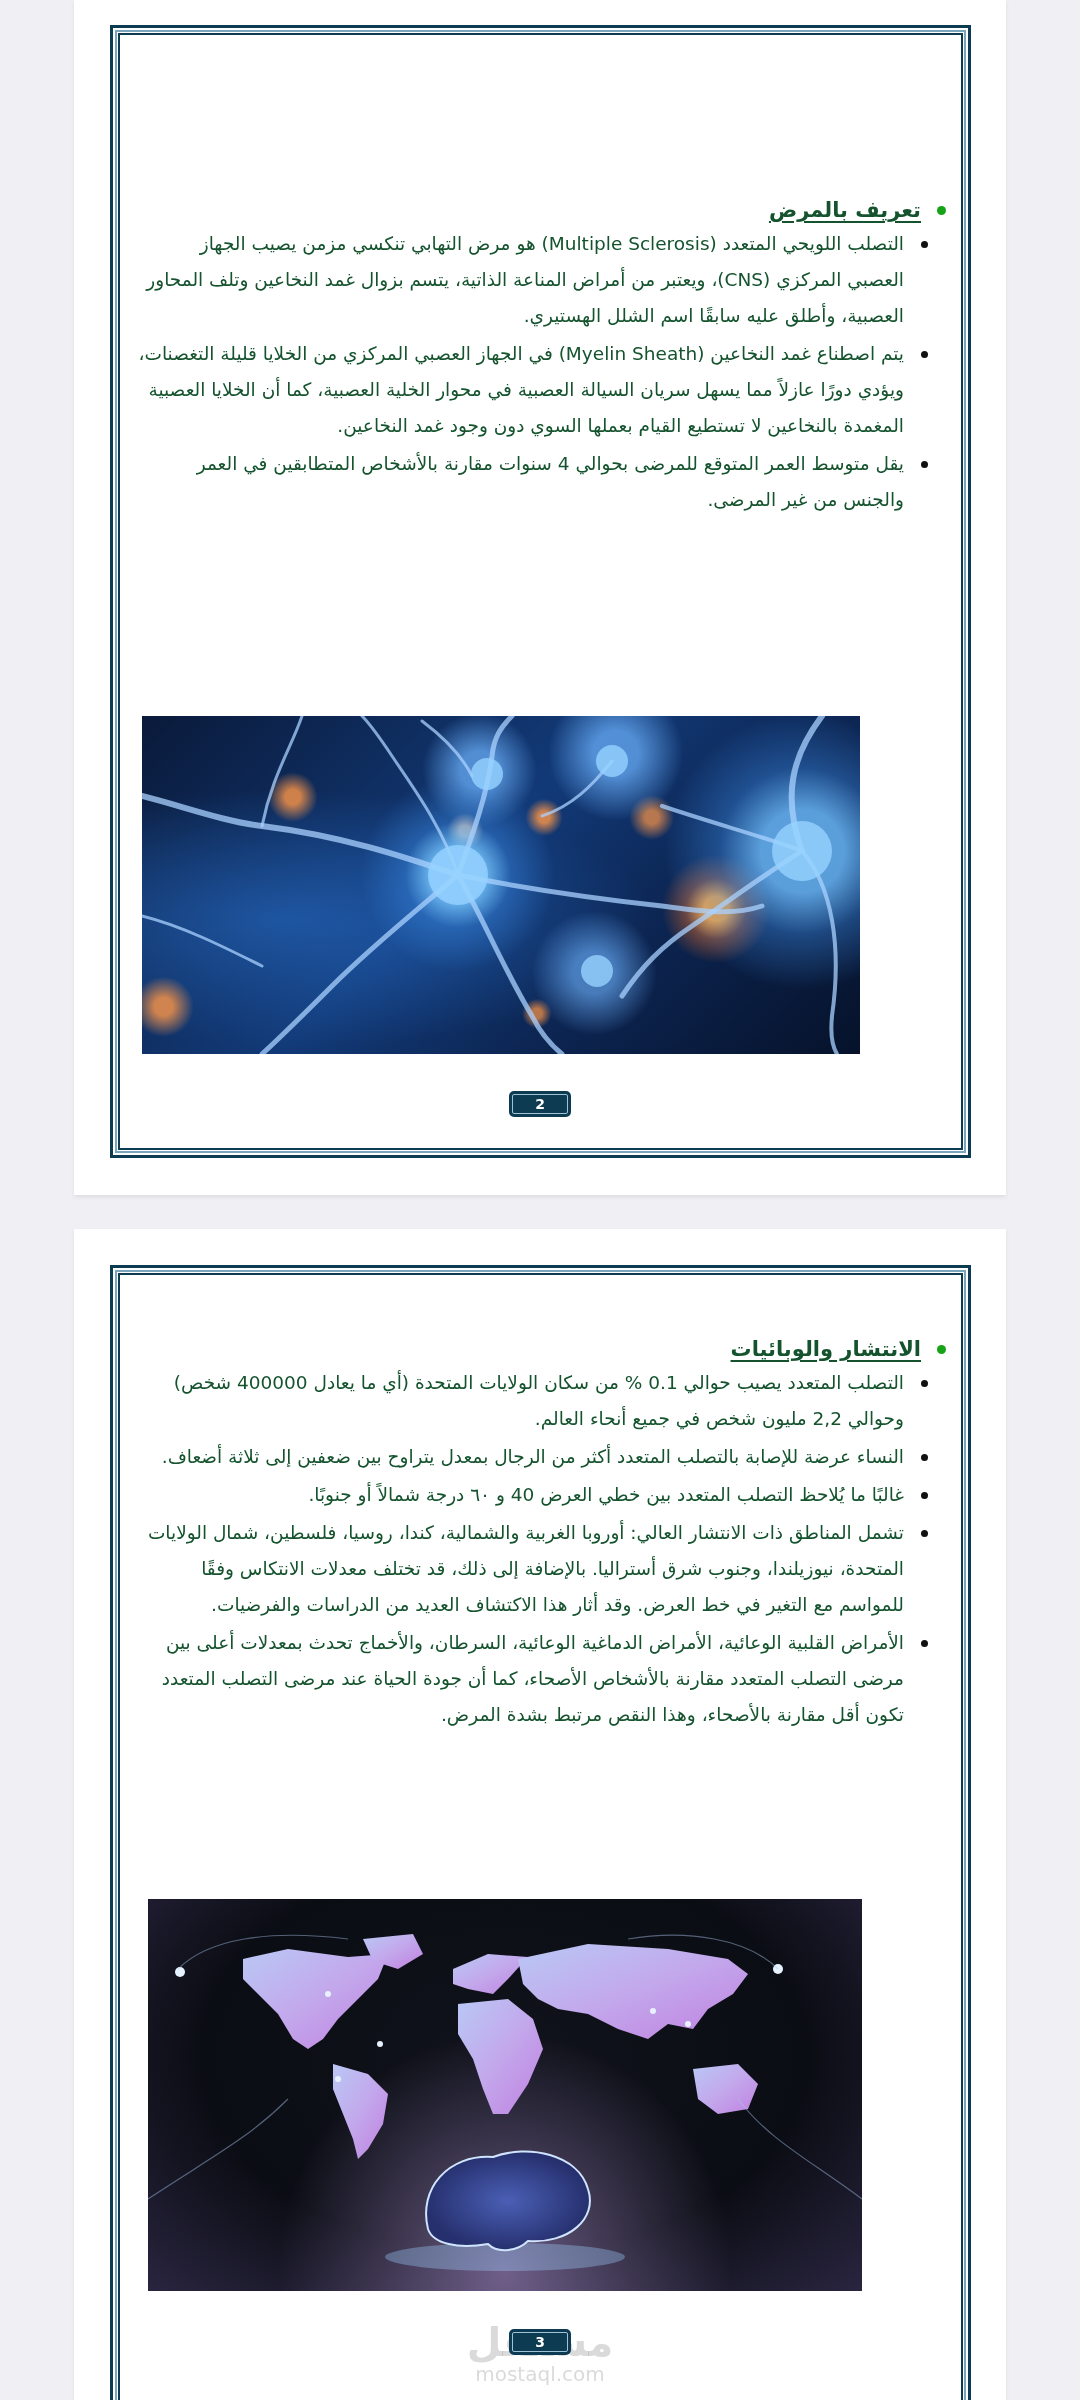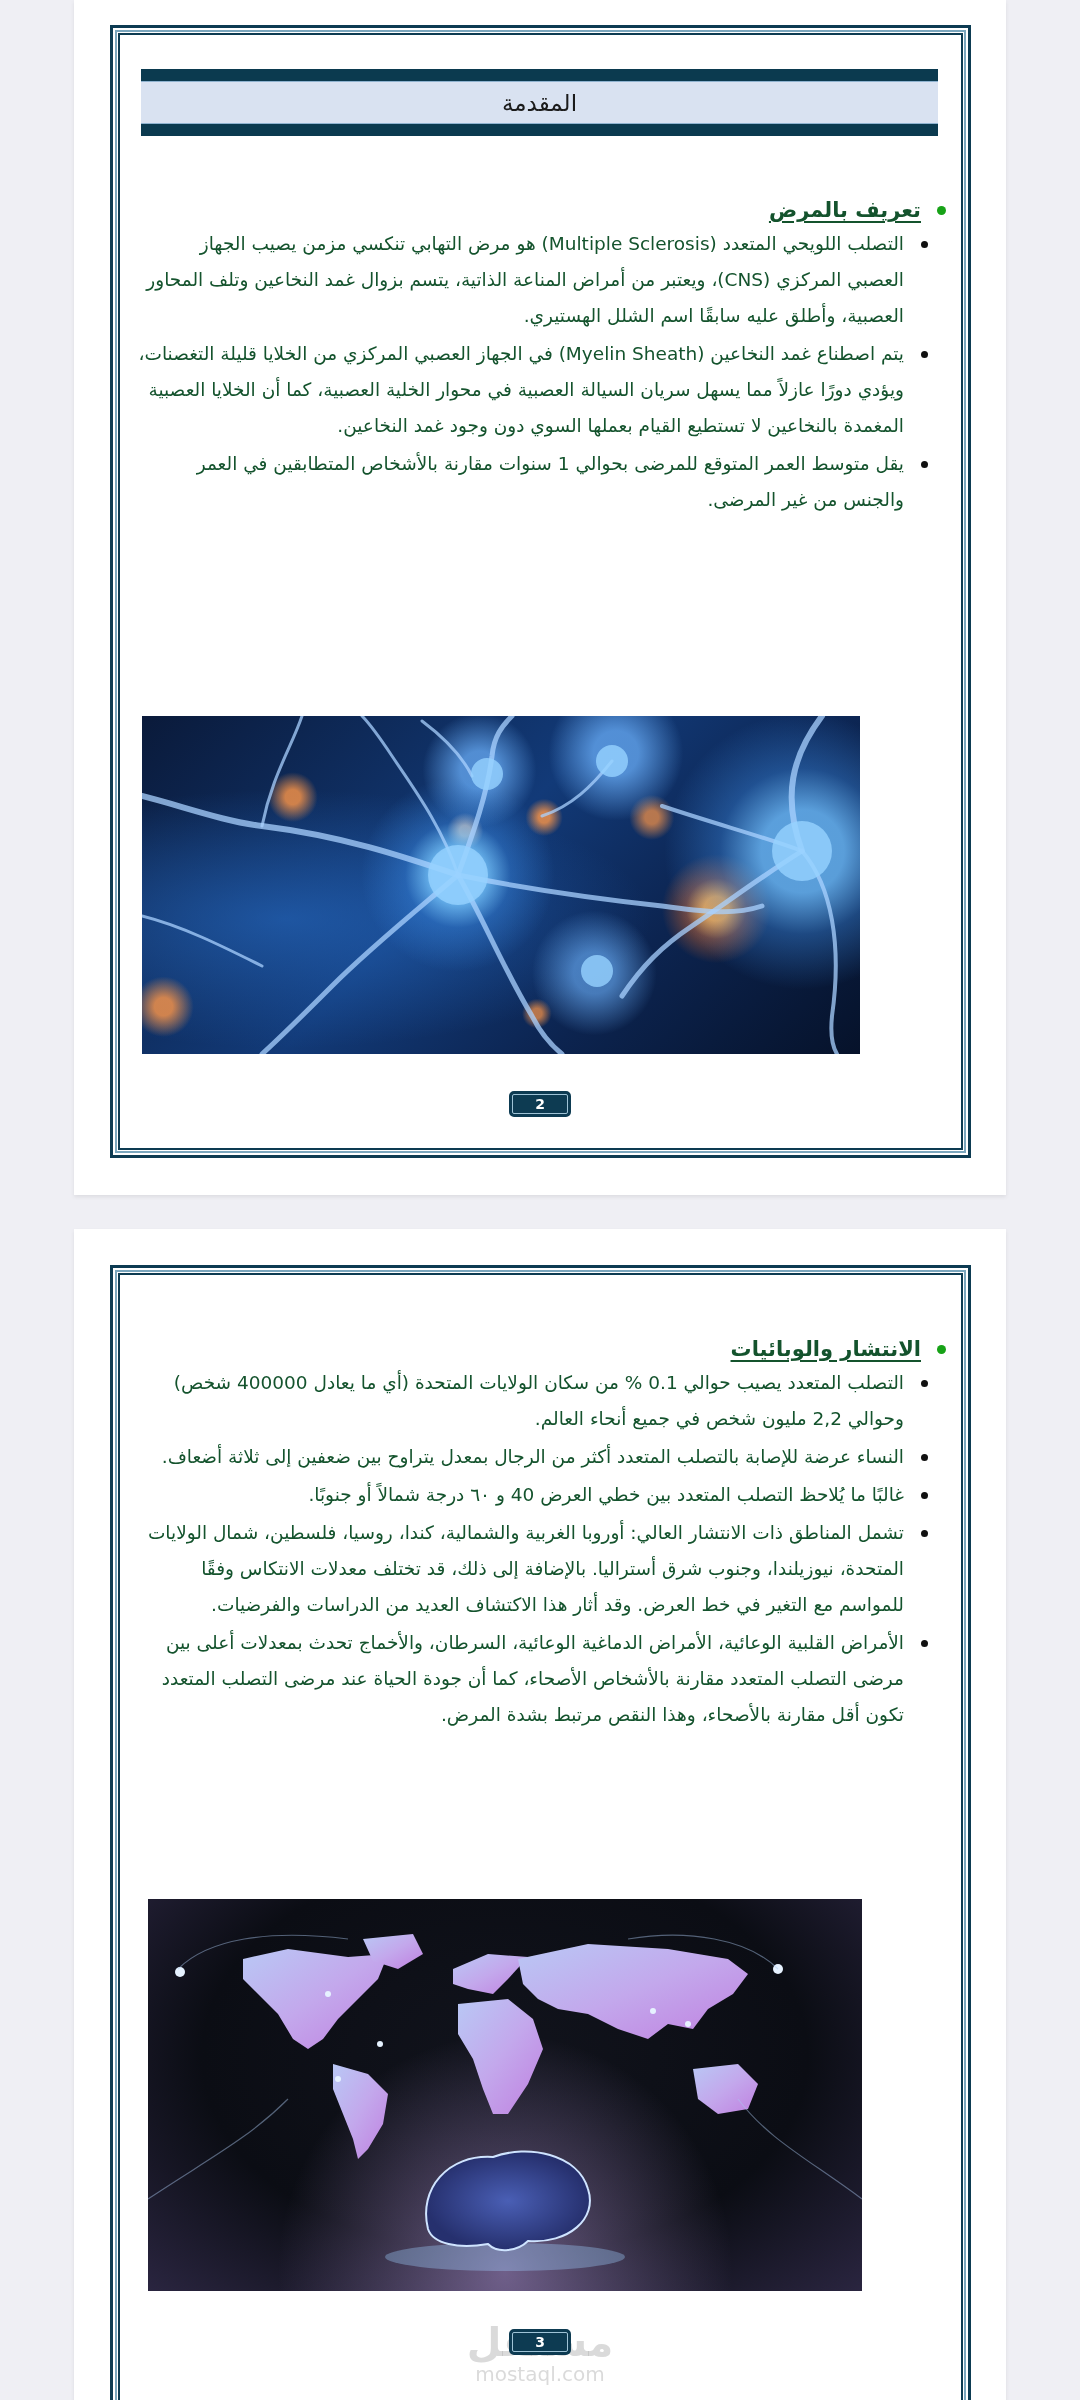--- a/index.html
+++ b/index.html
@@ -147,35 +147,30 @@
   .watermark .en { font-size: 20px; line-height: 22px; }
 </style>
 </head>
 <body>
 
 <div class="page page-1">
   <div class="frame">
     <div class="frame-inner"></div>
   </div>
 
-  <div class="title-band">
-    <div class="bar"></div>
-    <div class="mid">المقدمة</div>
-    <div class="bar"></div>
-  </div>
 
   <div class="content" style="top:198px;">
     <div class="section-heading">
       <span class="dot"></span>
       <span class="txt">تعريف بالمرض</span>
     </div>
     <ul class="bullets">
       <li>التصلب اللويحي المتعدد (Multiple Sclerosis) هو مرض التهابي تنكسي مزمن يصيب الجهاز العصبي المركزي (CNS)، ويعتبر من أمراض المناعة الذاتية، يتسم بزوال غمد النخاعين وتلف المحاور العصبية، وأطلق عليه سابقًا اسم الشلل الهستيري.</li>
       <li>يتم اصطناع غمد النخاعين (Myelin Sheath) في الجهاز العصبي المركزي من الخلايا قليلة التغصنات، ويؤدي دورًا عازلاً مما يسهل سريان السيالة العصبية في محوار الخلية العصبية، كما أن الخلايا العصبية المغمدة بالنخاعين لا تستطيع القيام بعملها السوي دون وجود غمد النخاعين.</li>
-      <li>يقل متوسط العمر المتوقع للمرضى بحوالي 1 سنوات مقارنة بالأشخاص المتطابقين في العمر والجنس من غير المرضى.</li>
+      <li>يقل متوسط العمر المتوقع للمرضى بحوالي 4 سنوات مقارنة بالأشخاص المتطابقين في العمر والجنس من غير المرضى.</li>
     </ul>
   </div>
 
   <div class="photo neurons">
     <svg viewBox="0 0 718 338" preserveAspectRatio="none">
       <g fill="none" stroke="rgba(170,210,255,0.75)" stroke-linecap="round">
         <path d="M316 159 C260 140 200 120 120 110 C80 105 40 90 0 80" stroke-width="6"></path>
         <path d="M316 159 C280 190 230 230 190 270 C160 300 140 320 120 338" stroke-width="5"></path>
         <path d="M316 159 C330 120 345 80 350 40 C352 20 360 10 370 0" stroke-width="5"></path>
         <path d="M316 159 C370 170 430 180 520 190 C560 195 590 200 620 190" stroke-width="5"></path>

